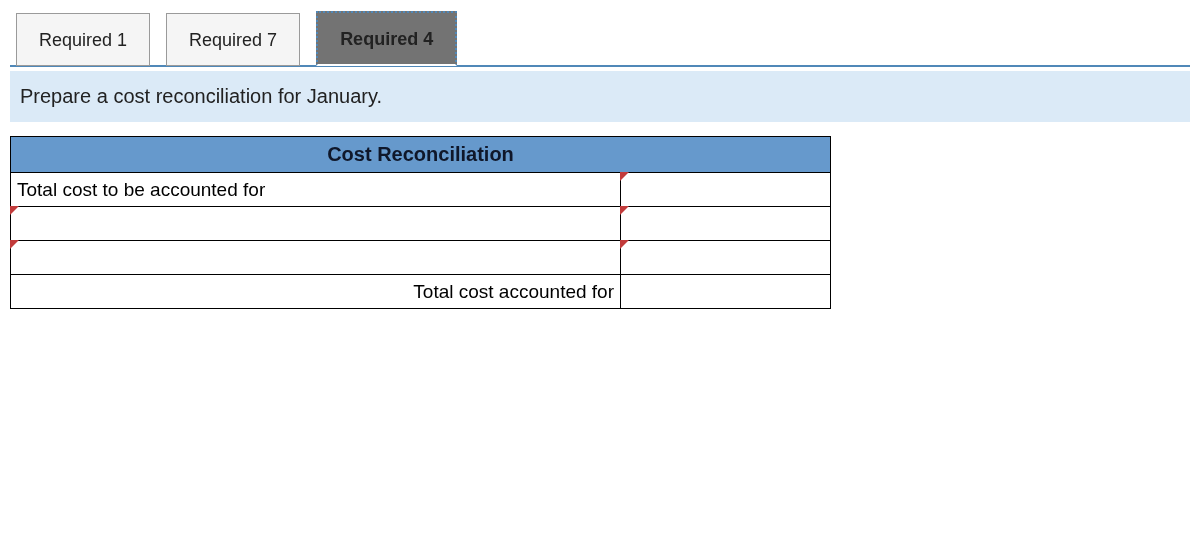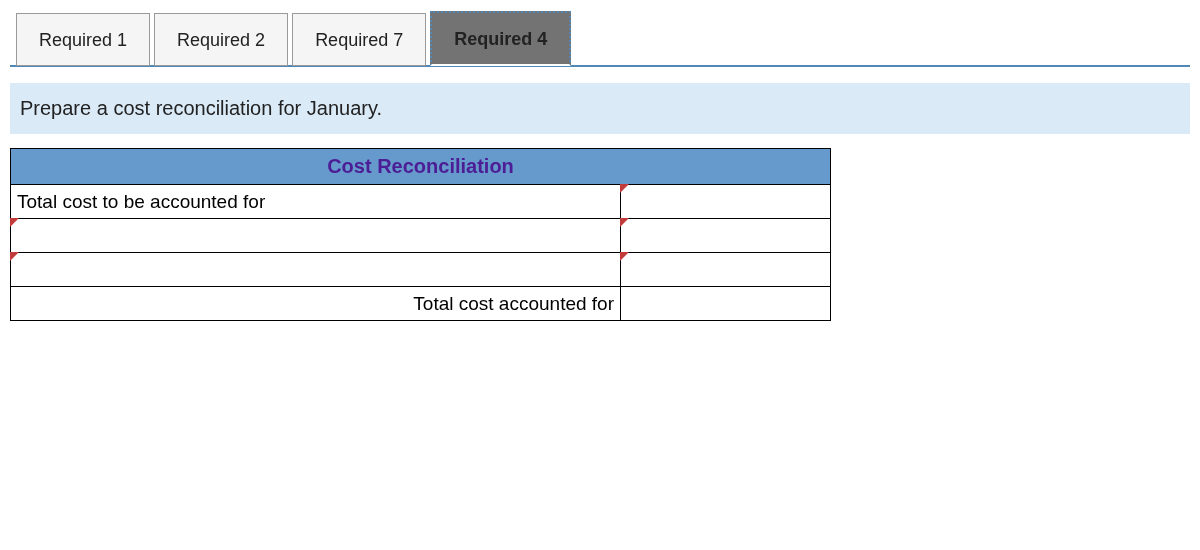--- a/index.html
+++ b/index.html
@@ -17,21 +17,21 @@
     padding: 26px 24px;
     font-family: Verdana, Geneva, sans-serif;
     font-weight: bold;
     font-size: 19px;
     color: #222;
     margin-bottom: 28px;
   }
   .tabs-row {
     display: flex;
     align-items: flex-end;
-    gap: 4px;
+    gap: 16px;
     padding-left: 6px;
     position: relative;
     border-bottom: 2px solid #5088b8;
   }
   .tab {
     border: 1px solid #9a9a9a;
     background: #f5f5f5;
     padding: 16px 22px 14px 22px;
     font-size: 18px;
     font-family: Verdana, Geneva, sans-serif;
@@ -47,33 +47,33 @@
     z-index: 2;
     font-weight: bold;
   }
   .prompt-bar {
     background: #dbeaf7;
     padding: 14px 10px;
     font-size: 20px;
     font-family: Verdana, Geneva, sans-serif;
     color: #222;
     margin-bottom: 14px;
-    margin-top: 16px;
+    margin-top: 4px;
   }
   .worksheet {
     border-collapse: collapse;
     font-family: Arial, Helvetica, sans-serif;
     font-size: 19px;
   }
   .ws-header td {
     background: #6699cc;
     border: 1px solid #000;
     text-align: center;
     font-weight: bold;
-    color: #4c1d95;
+    color: #0f172a;
     padding: 6px 12px;
     font-size: 20px;
   }
   .ws-row td {
     border: 1px solid #000;
     padding: 4px 6px;
     vertical-align: middle;
     height: 34px;
     position: relative;
     background: #fff;
@@ -97,21 +97,20 @@
   }
 </style>
 </head>
 <body>
 
 <div class="container">
 
 
   <div class="tabs-row">
     <div class="tab">Required 1</div>
-    <div class="tab">Required 2</div>
     <div class="tab">Required 7</div>
     <div class="tab active">Required 4</div>
   </div>
 
   <div class="prompt-bar">Prepare a cost reconciliation for January.</div>
 
   <table class="worksheet">
     <tbody>
         <tr class="ws-header">
       <td colspan="2">Cost Reconciliation</td>

